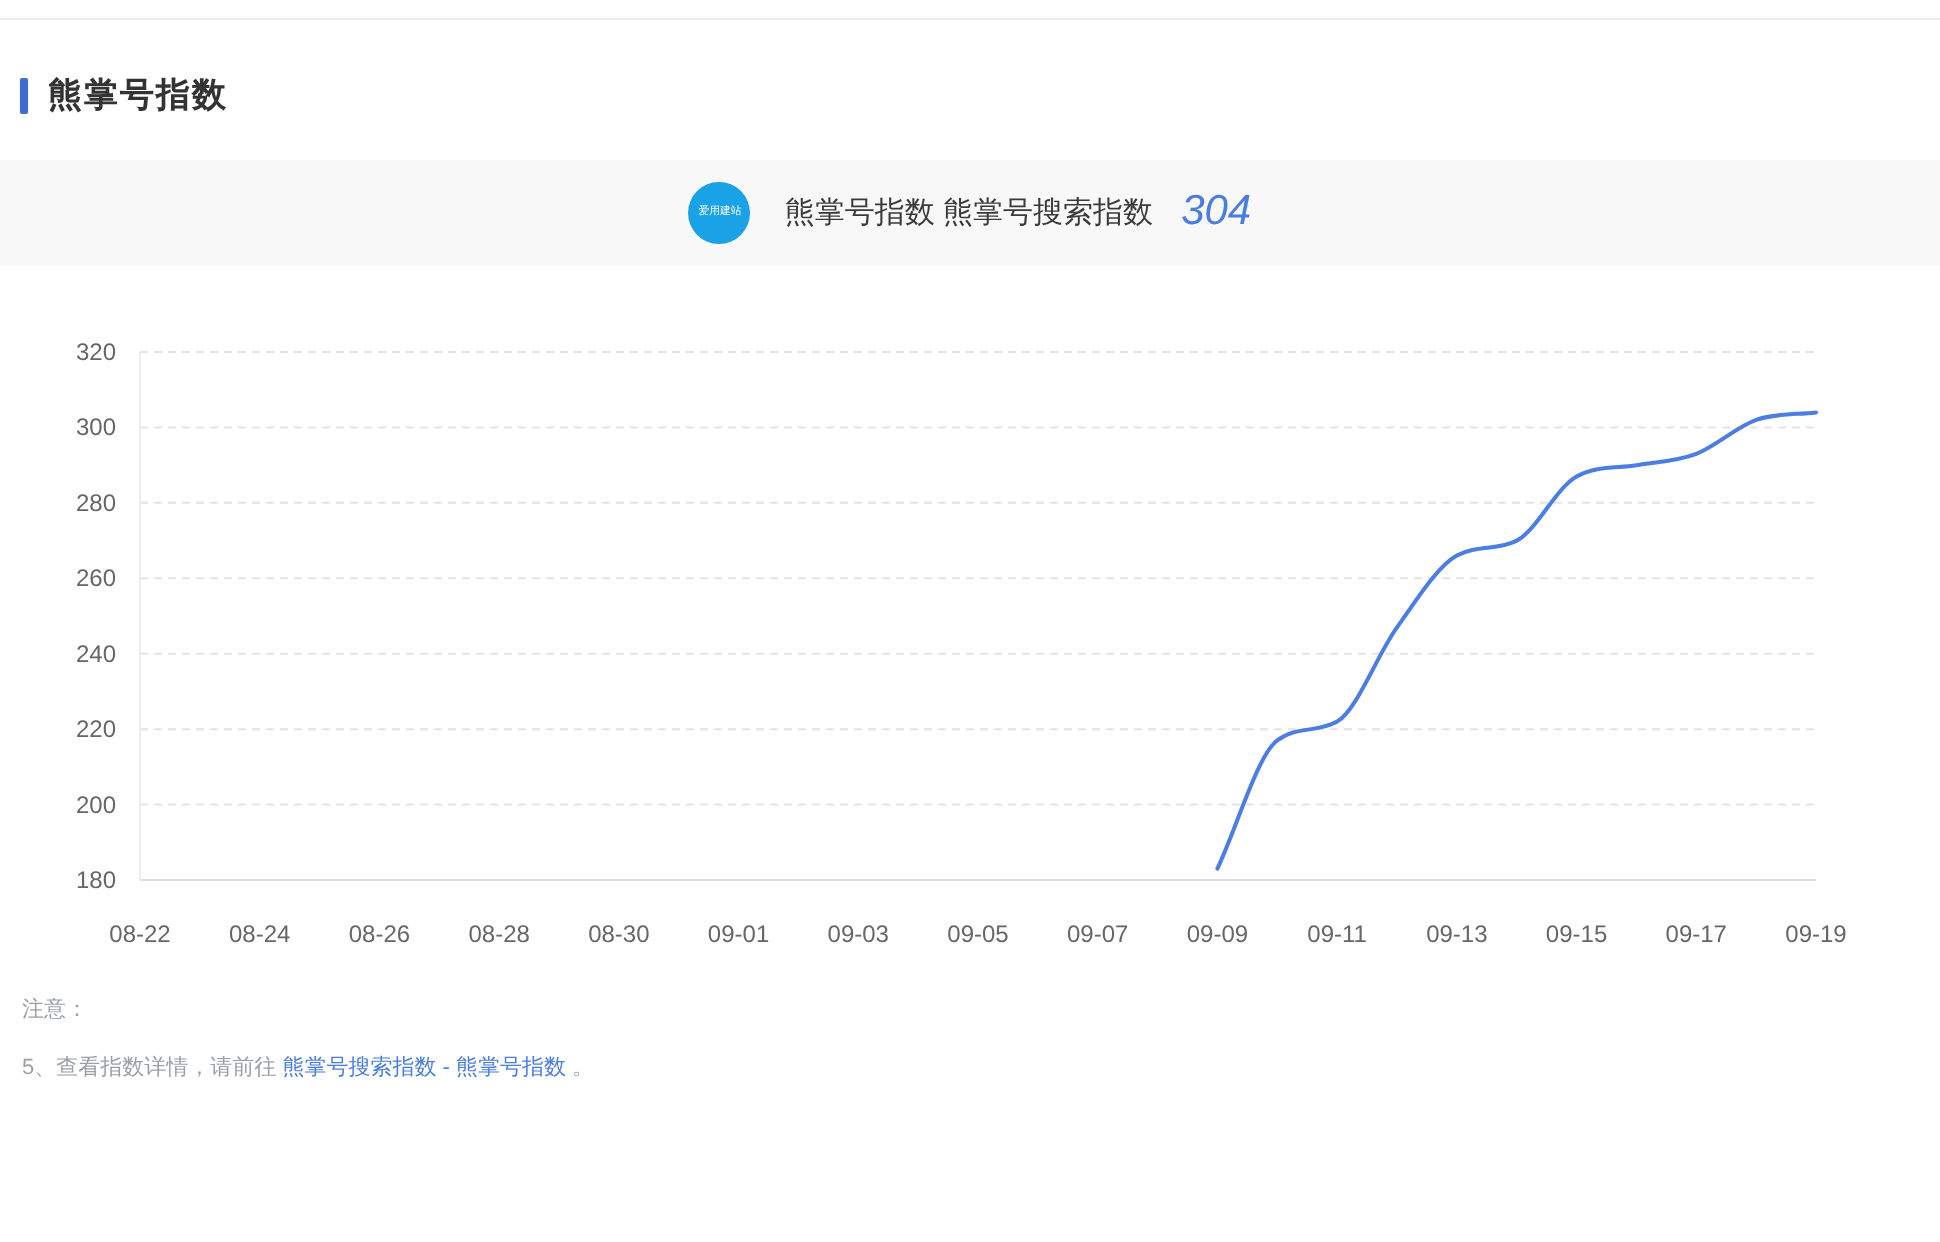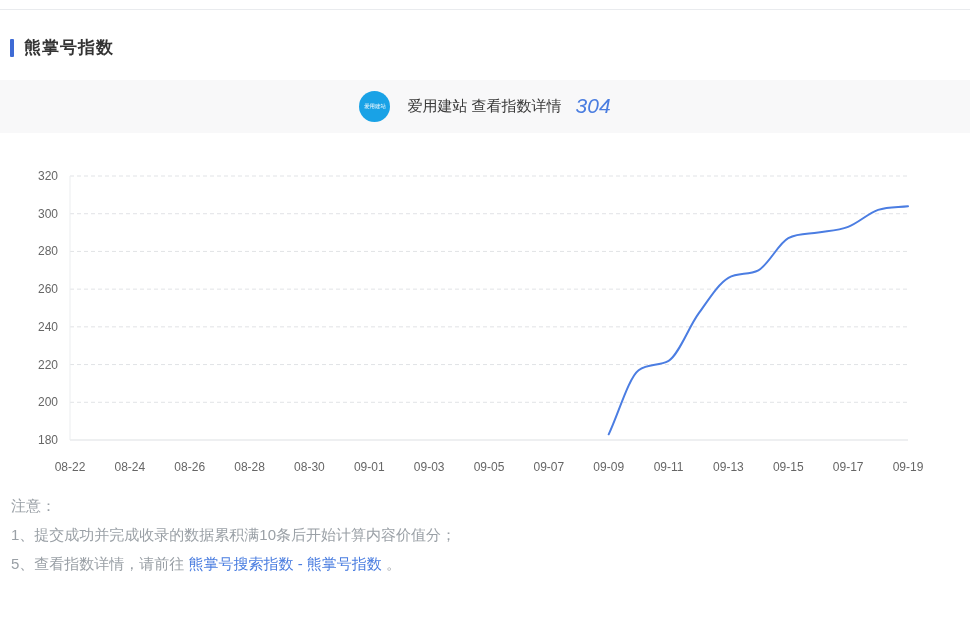--- a/index.html
+++ b/index.html
@@ -17,41 +17,41 @@
     display:flex;align-items:center;justify-content:center;
   }
   .avatar{
     width:31px;height:31px;border-radius:50%;background:#19a2e6;flex:0 0 auto;
     display:flex;align-items:center;justify-content:center;margin-right:17px;
   }
   .avatar span{color:#fff;font-size:6px;line-height:7px;text-align:center;display:block;transform:scale(.9);}
   .banner-label{font-size:15px;color:#3a3a3a;}
   .index-value{font-size:21px;color:#4a7de0;margin-left:14px;position:relative;top:-1px;font-style:italic;}
   #chart{position:absolute;top:160px;left:0;}
-  .notes{position:absolute;top:496px;left:11px;font-size:15px;color:#9aa0a6;}
+  .notes{position:absolute;top:496px;left:11px;font-size:11px;color:#9aa0a6;}
   .notes .line{margin-bottom:10px;line-height:19px;}
   .note-heading{color:#9aa0a6;}
   .note-link{color:#4a7de0;text-decoration:none;cursor:pointer;}
   .note-sep{color:#4a7de0;}
 </style>
 </head>
 <body>
 
 <div class="top-border"></div>
 
 <div class="page-header">
   <div class="accent-bar"></div>
   <div class="page-title">熊掌号指数</div>
 </div>
 
 <div class="banner">
   <div class="avatar">
     <span>爱用建站</span>
   </div>
-  <div class="banner-label">爱用建站 查看指数详情</div>
+  <div class="banner-label">熊掌号指数 熊掌号搜索指数</div>
   <div class="index-value">304</div>
 </div>
 
 <svg id="chart" width="970" height="330">
     <g>
       <line x1="70" x2="908" y1="280" y2="280" stroke="#dde0e3" stroke-width="1" stroke-dasharray="none"></line>
       <line x1="70" x2="908" y1="242.28571428571428" y2="242.28571428571428" stroke="#e1e3e6" stroke-width="1" stroke-dasharray="4 3"></line>
       <line x1="70" x2="908" y1="204.57142857142856" y2="204.57142857142856" stroke="#e1e3e6" stroke-width="1" stroke-dasharray="4 3"></line>
       <line x1="70" x2="908" y1="166.85714285714286" y2="166.85714285714286" stroke="#e1e3e6" stroke-width="1" stroke-dasharray="4 3"></line>
       <line x1="70" x2="908" y1="129.14285714285714" y2="129.14285714285714" stroke="#e1e3e6" stroke-width="1" stroke-dasharray="4 3"></line>
@@ -85,17 +85,16 @@
       <text x="728.4285714285714" y="311" text-anchor="middle" fill="#666666" font-size="12px">09-13</text>
       <text x="788.2857142857143" y="311" text-anchor="middle" fill="#666666" font-size="12px">09-15</text>
       <text x="848.1428571428571" y="311" text-anchor="middle" fill="#666666" font-size="12px">09-17</text>
       <text x="908" y="311" text-anchor="middle" fill="#666666" font-size="12px">09-19</text>
     </g>
     <path d="M608.7 274.3 C618.7 253.0, 628.7 217.7, 638.6 210.2 C648.6 202.8, 658.6 206.5, 668.6 200.8 C678.5 195.1, 688.5 167.5, 698.5 153.7 C708.5 139.8, 718.5 123.4, 728.4 117.8 C738.4 112.3, 748.4 115.4, 758.4 110.3 C768.3 105.2, 778.3 83.6, 788.3 78.2 C798.3 72.8, 808.2 74.2, 818.2 72.6 C828.2 70.9, 838.2 70.7, 848.1 66.9 C858.1 63.1, 868.1 53.4, 878.1 49.9 C888.0 46.5, 898.0 47.4, 908.0 46.2" fill="none" stroke="#4b7de2" stroke-width="2" stroke-linecap="round" stroke-linejoin="round"></path>
   </svg>
 
 <div class="notes">
   <div class="line note-heading">注意：</div>
-  <div class="line">1、提交成功并完成收录的数据累积满10条后开始计算内容价值分；</div>
   <div class="line">
     <span>5、查看指数详情，请前往 </span><a class="note-link">熊掌号搜索指数</a><span class="note-sep"> - </span><a class="note-link">熊掌号指数</a><span> 。</span>
   </div>
 </div>
 
 </body></html>

